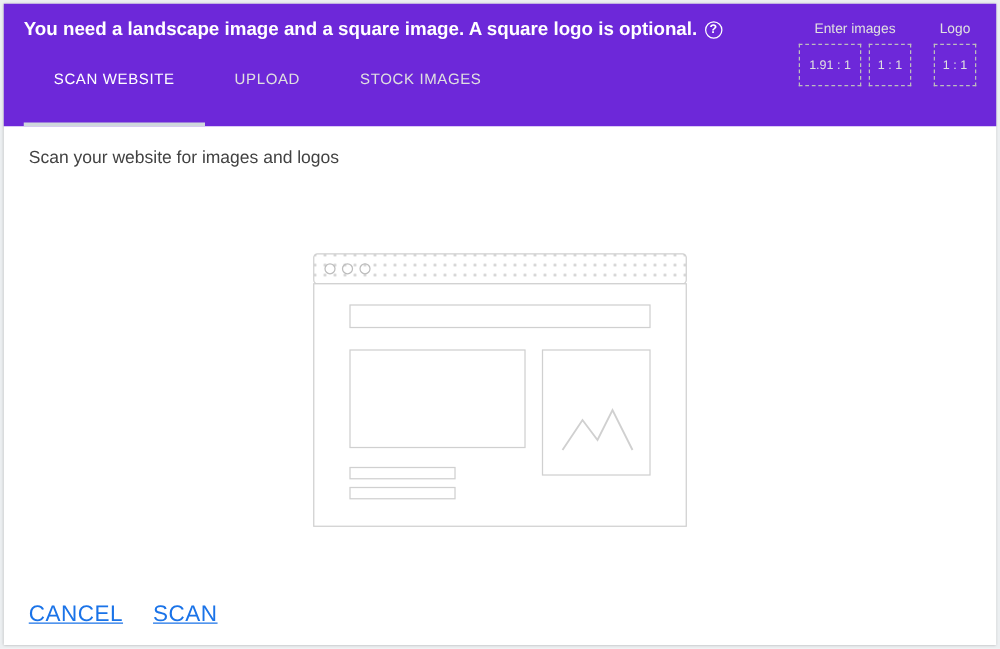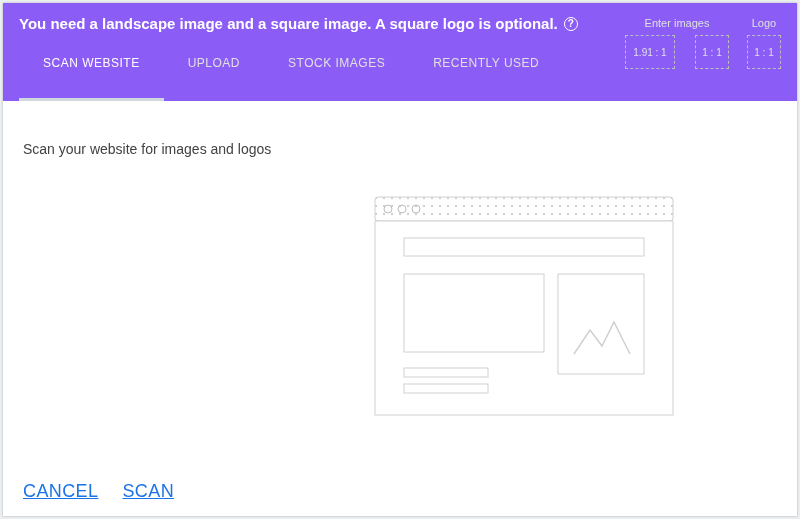--- a/index.html
+++ b/index.html
@@ -2,47 +2,47 @@
 <html><head>
 <meta charset="utf-8">
 <style>
   * { box-sizing: border-box; margin: 0; padding: 0; font-family: Arial, Helvetica, sans-serif; }
   body { background: #eceff1; width: 800px; height: 519px; overflow: hidden; }
   .dialog {
     width: 794px; height: 513px; margin: 3px; background: #fff;
     display: flex; flex-direction: column; box-shadow: 0 0 2px rgba(0,0,0,0.3);
   }
   .header {
-    background: #8b5cf6; color: #fff; padding: 12px 16px 0 16px;
+    background: #6d28d9; color: #fff; padding: 12px 16px 0 16px;
     display: flex; justify-content: space-between; align-items: flex-start;
   }
   .header-left { flex: 1; }
   .title-row { display: flex; align-items: center; gap: 6px; font-size: 15px; font-weight: bold; padding-bottom: 14px; }
   .help-icon {
     display:inline-flex; align-items:center; justify-content:center;
     width:14px; height:14px; border:1px solid #fff; border-radius:50%;
     font-size:10px; line-height:1; cursor:pointer;
   }
   .tabs { display: flex; gap: 0; }
   .tab {
     font-size: 12px; letter-spacing: 0.5px; color: #e0e0e0;
     padding: 10px 24px 28px 24px; cursor: pointer; border-bottom: 3px solid transparent;
   }
   .tab.active { color: #fff; border-bottom: 3px solid #cfd8dc; }
   .header-right { display: flex; gap: 18px; align-items: flex-start; padding-top: 2px; }
   .slot-group { text-align: center; }
   .slot-group-label { font-size: 11px; color: #e0e0e0; margin-bottom: 6px; }
-  .slot-row { display:flex; gap:20px; justify-content:flex-start; }
+  .slot-row { display:flex; gap:6px; justify-content:flex-start; }
   .slot {
     border: 1px dashed #bdbdbd; color: #e0e0e0; font-size: 10px;
     display:flex; align-items:center; justify-content:center;
   }
   .slot.landscape { width: 50px; height: 34px; }
   .slot.square { width: 34px; height: 34px; }
-  .body { flex:1; padding: 16px 20px 0 20px; display:flex; flex-direction:row;margin-top:24px; }
+  .body { flex:1; padding: 16px 20px 0 20px; display:flex; flex-direction:column; }
   .subtitle { font-size: 14px; color: #424242; margin-bottom: 20px; }
   .url-input {
     width: 380px; border:none; border-bottom:1px solid #bdbdbd;
     padding: 6px 2px; font-size: 13px; color:#616161; outline:none;
   }
   .url-input::placeholder { color:#9e9e9e; }
   .illustration-wrap { flex:1; display:flex; align-items:center; justify-content:center; }
   .footer {
     border-top: none; padding: 10px 20px 14px 20px;
     display:flex; align-items:center; justify-content:space-between;
@@ -62,21 +62,20 @@
   <div class="header">
     <div class="header-left">
       <div class="title-row">
         <span>You need a landscape image and a square image. A square logo is optional.</span>
         <span class="help-icon">?</span>
       </div>
       <div class="tabs">
         <div class="tab active">SCAN WEBSITE</div>
         <div class="tab">UPLOAD</div>
         <div class="tab">STOCK IMAGES</div>
-        <div class="tab">RECENTLY USED</div>
       </div>
     </div>
     <div class="header-right">
       <div class="slot-group">
         <div class="slot-group-label">Enter images</div>
         <div class="slot-row">
           <div class="slot landscape">1.91 : 1</div>
           <div class="slot square">1 : 1</div>
         </div>
       </div>

